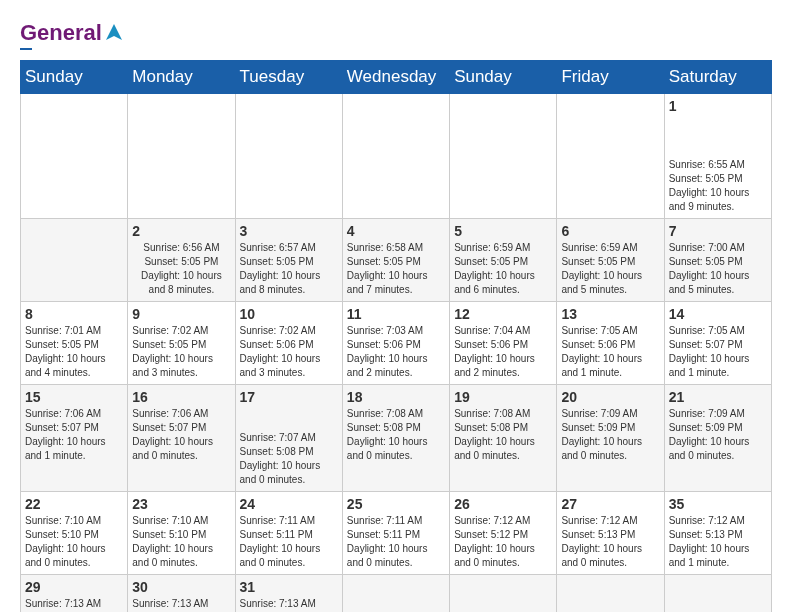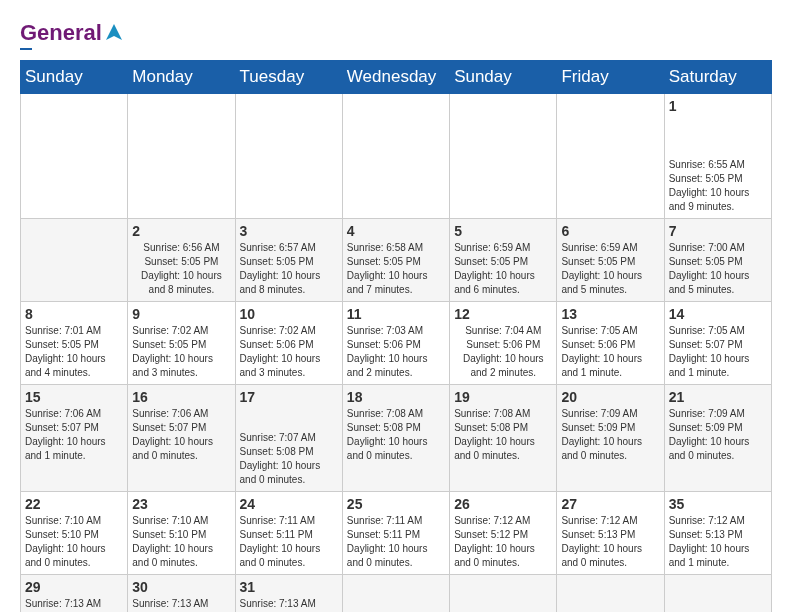--- a/index.html
+++ b/index.html
@@ -174,21 +174,21 @@
 Daylight: 10 hours and 3 minutes.</div>
         </td>
         <td>
           <div class="day-num">11</div>
           <div class="day-info" style="white-space: pre-line;">Sunrise: 7:03 AM
 Sunset: 5:06 PM
 Daylight: 10 hours and 2 minutes.</div>
         </td>
         <td>
           <div class="day-num">12</div>
-          <div class="day-info" style="white-space: pre-line; text-align: center;">Sunrise: 7:04 AM
+          <div class="day-info" style="white-space: pre-line;">Sunrise: 7:04 AM
 Sunset: 5:06 PM
 Daylight: 10 hours and 2 minutes.</div>
         </td>
         <td>
           <div class="day-num">13</div>
           <div class="day-info" style="white-space: pre-line;">Sunrise: 7:05 AM
 Sunset: 5:06 PM
 Daylight: 10 hours and 1 minute.</div>
         </td>
         <td>

